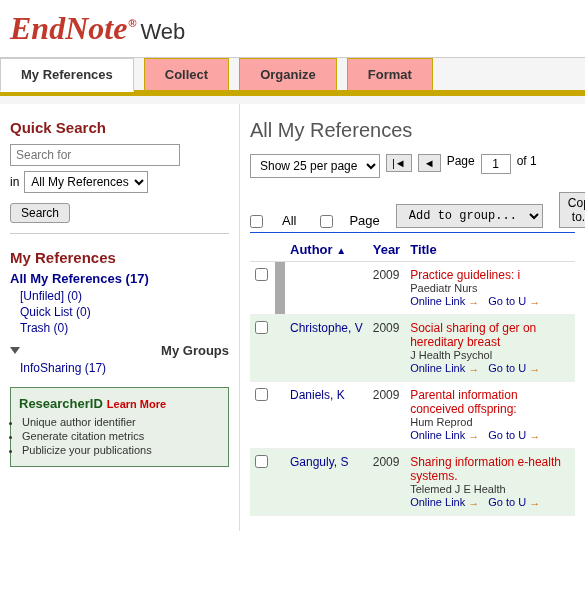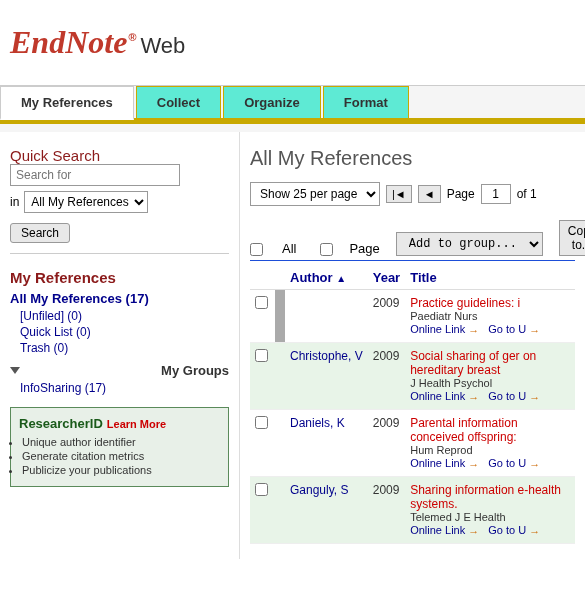--- a/index.html
+++ b/index.html
@@ -1,38 +1,38 @@
 <!DOCTYPE html>
 <html><head>
   <meta charset="utf-8">
   <style>
     * { margin: 0; padding: 0; box-sizing: border-box; }
     body { font-family: Arial, sans-serif; font-size: 13px; background: #fff; width: 585px; min-height: 593px; overflow-x: hidden; }
 
     
-    #header { background: #fff; border-bottom: 1px solid #ccc; padding: 24px 10px; display: flex; align-items: center; }
+    #header { background: #fff; border-bottom: 1px solid #ccc; padding: 10px 10px; display: flex; align-items: center; }
     #logo-area { display: flex; align-items: baseline; }
     #logo-text { font-size: 32px; font-weight: bold; color: #c0392b; font-style: italic; }
     #logo-r { font-size: 11px; color: #c0392b; vertical-align: super; margin-left: 1px; }
     #logo-web { font-size: 20px; color: #333; font-weight: normal; margin-left: 4px; font-style: normal; }
 
     
     #nav-tabs { display: flex; background: #f5f5f5; border-bottom: 2px solid #c8a800; }
     .nav-tab { padding: 8px 20px; font-size: 13px; font-weight: bold; color: #333; cursor: pointer; border: 1px solid #ccc; border-bottom: none; background: #e8e8e8; margin-right: 2px; }
     .nav-tab.active { background: #fff; color: #333; border-bottom: 2px solid #fff; margin-bottom: -2px; }
-    .nav-tab-yellow { background: #5eead4; border-color: #c8a800; }
+    .nav-tab-yellow { background: #fca5a5; border-color: #c8a800; margin-left: 8px; }
 
     
     #main { display: flex; padding: 0; }
 
     
     #sidebar { width: 240px; min-width: 240px; padding: 15px 10px; background: #fff; border-right: 1px solid #ddd; }
 
     
-    .sidebar-section-title { font-size: 15px; font-weight: normal; color: #8b1a1a; margin-bottom: 0; }
+    .sidebar-section-title { font-size: 15px; font-weight: bold; color: #8b1a1a; margin-bottom: 8px; }
     .search-box { width: 170px; padding: 3px 5px; border: 1px solid #999; font-size: 12px; }
     .search-in-row { display: flex; align-items: center; margin: 5px 0; font-size: 12px; }
     .search-in-row span { margin-right: 5px; }
     .search-select { font-size: 12px; padding: 2px; border: 1px solid #999; background: #fff; }
     .search-btn { margin-top: 5px; padding: 2px 10px; font-size: 12px; background: #e8e8e8; border: 1px solid #999; cursor: pointer; border-radius: 3px; }
 
     
     .my-refs-title { font-size: 15px; font-weight: bold; color: #8b1a1a; margin: 15px 0 5px 0; }
     .all-my-refs-link { font-size: 13px; font-weight: bold; color: #00008b; cursor: pointer; display: block; margin-bottom: 3px; }
     .ref-subitem { font-size: 12px; color: #00008b; cursor: pointer; margin-left: 10px; display: block; margin-bottom: 2px; }
@@ -45,21 +45,21 @@
     .researcher-id-logo { font-weight: bold; color: #1a5a1a; font-size: 13px; }
     .learn-more { color: #cc0000; text-decoration: none; font-size: 11px; }
     .researcher-box ul { margin-left: 3px; margin-top: 5px; }
     .researcher-box ul li { margin-bottom: 2px; color: #333; }
 
     
     #content { flex: 1; padding: 15px 10px; overflow: hidden; }
     .page-title { font-size: 20px; color: #555; font-weight: normal; margin-bottom: 12px; }
 
     
-    .pagination-bar { display: flex; align-items: center; margin-bottom: 10px; gap: 6px; }
+    .pagination-bar { display: flex; align-items: flex-start; margin-bottom: 10px; gap: 6px; }
     .per-page-select { padding: 3px 5px; font-size: 12px; border: 1px solid #999; background: #fff; }
     .page-nav-btn { padding: 2px 5px; font-size: 11px; background: #e8e8e8; border: 1px solid #999; cursor: pointer; }
     .page-input { width: 30px; text-align: center; padding: 2px; border: 1px solid #999; font-size: 12px; }
     .page-of { font-size: 12px; }
 
     
     .table-controls { display: flex; align-items: flex-end; margin-bottom: 5px; gap: 16px; padding: 4px 0; border-bottom: 1px solid #1d4ed8; }
     .checkbox-all { margin-right: 3px; }
     .add-to-group-btn { padding: 3px 8px; font-size: 12px; background: #e8e8e8; border: 1px solid #999; cursor: pointer; font-family: Liberation Mono, monospace; }
     .copy-to-btn { padding: 3px 8px; font-size: 12px; background: #e8e8e8; border: 1px solid #999; cursor: pointer; }

